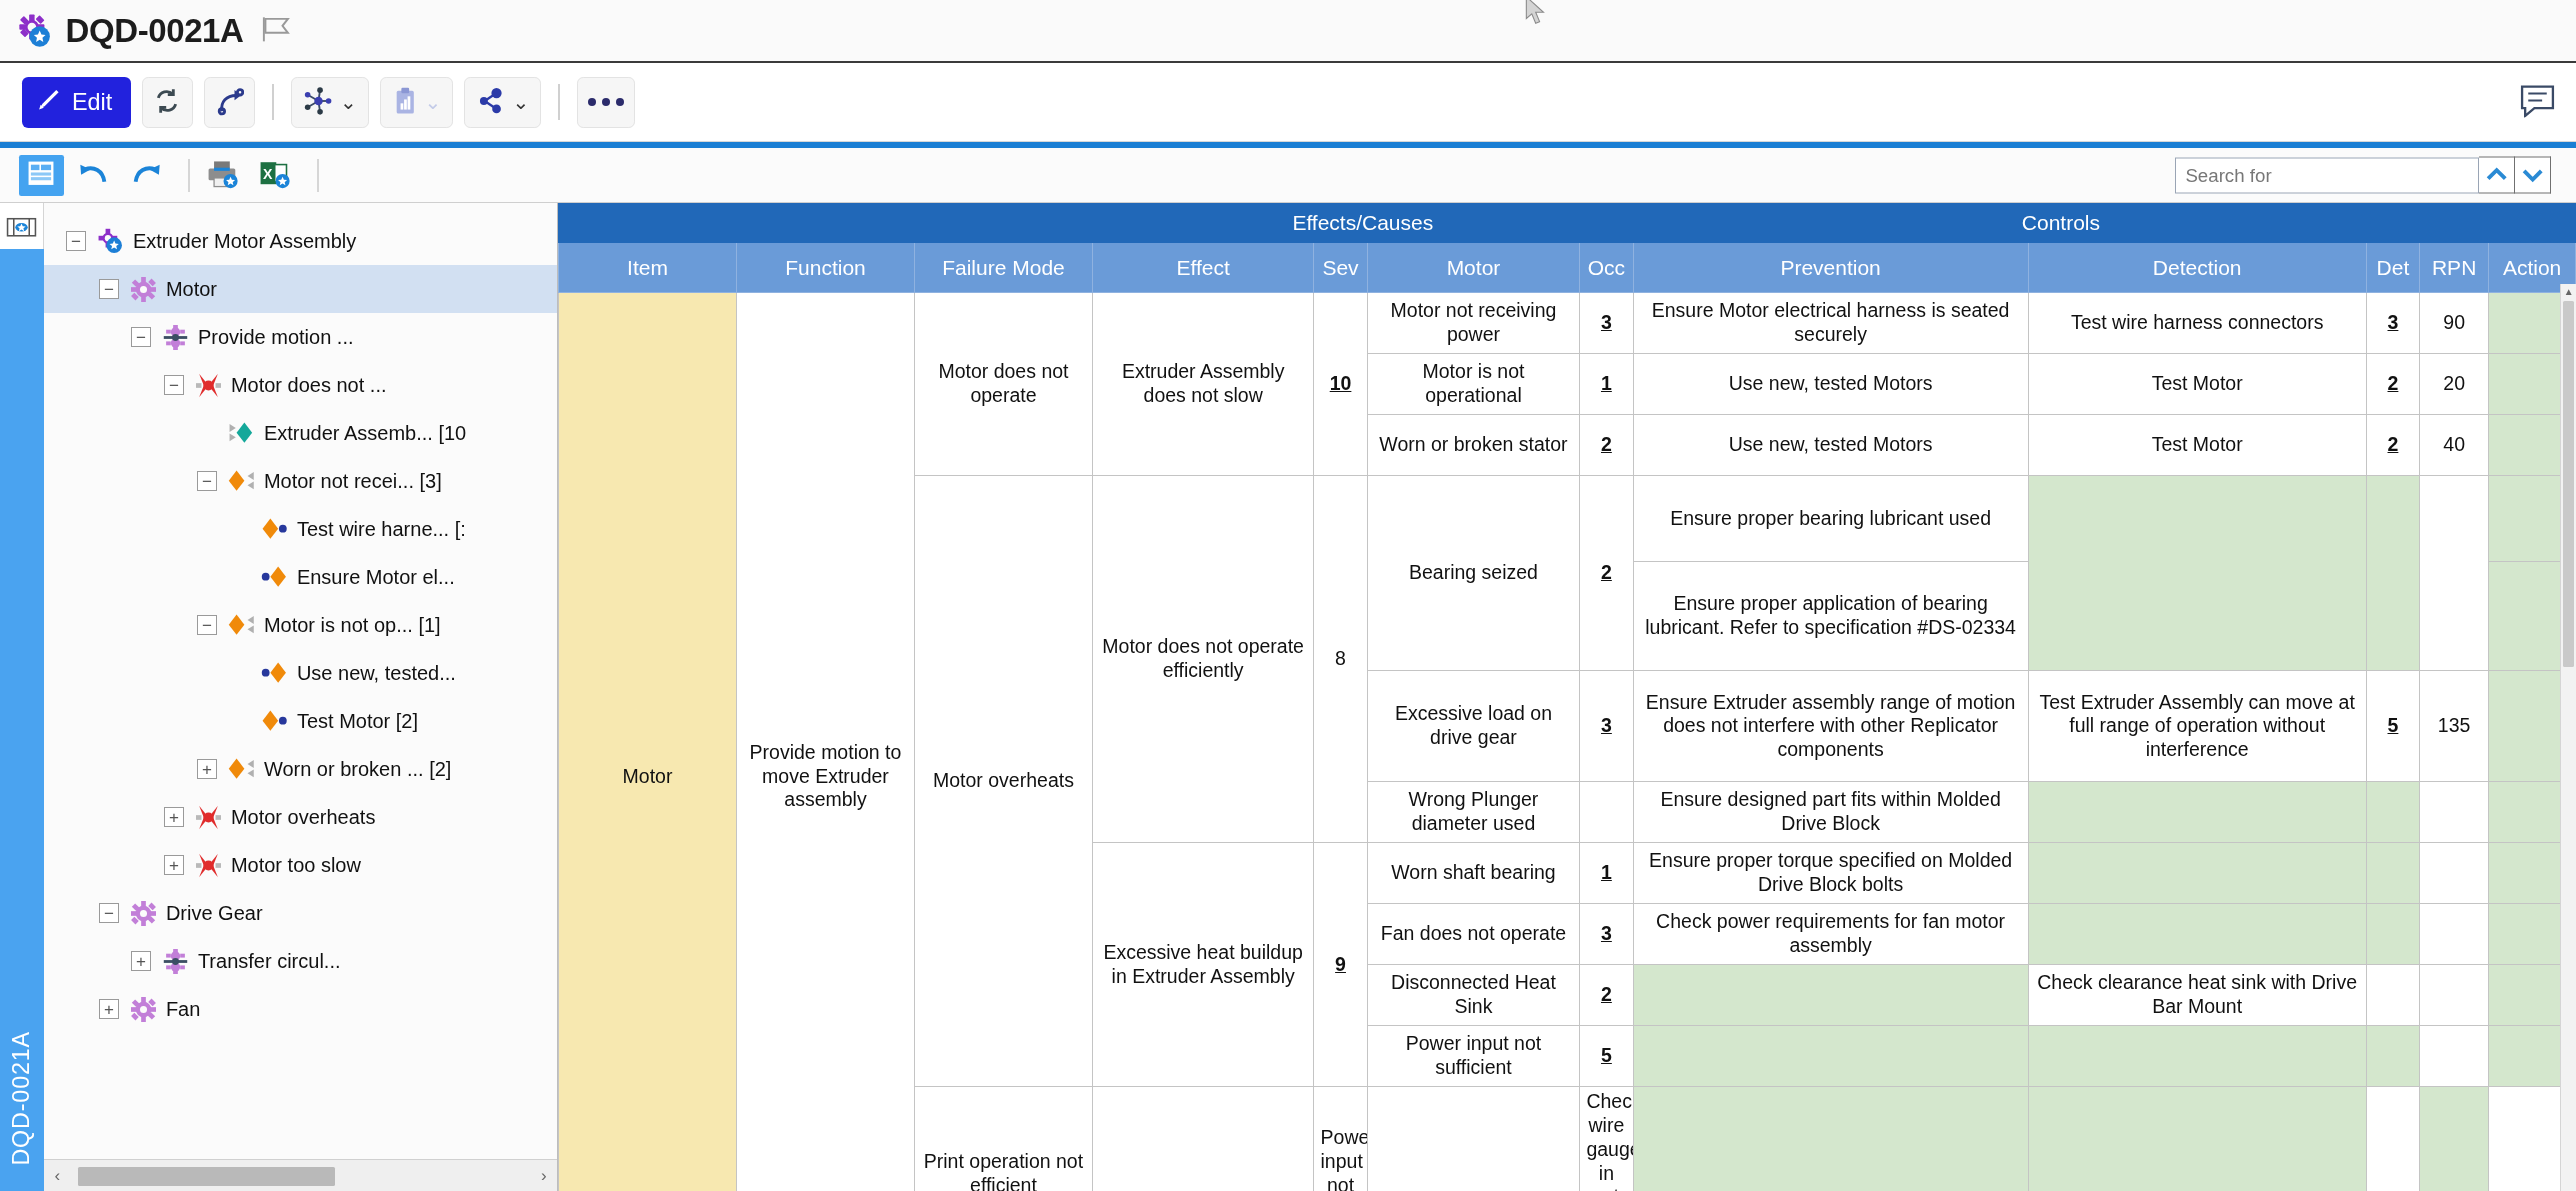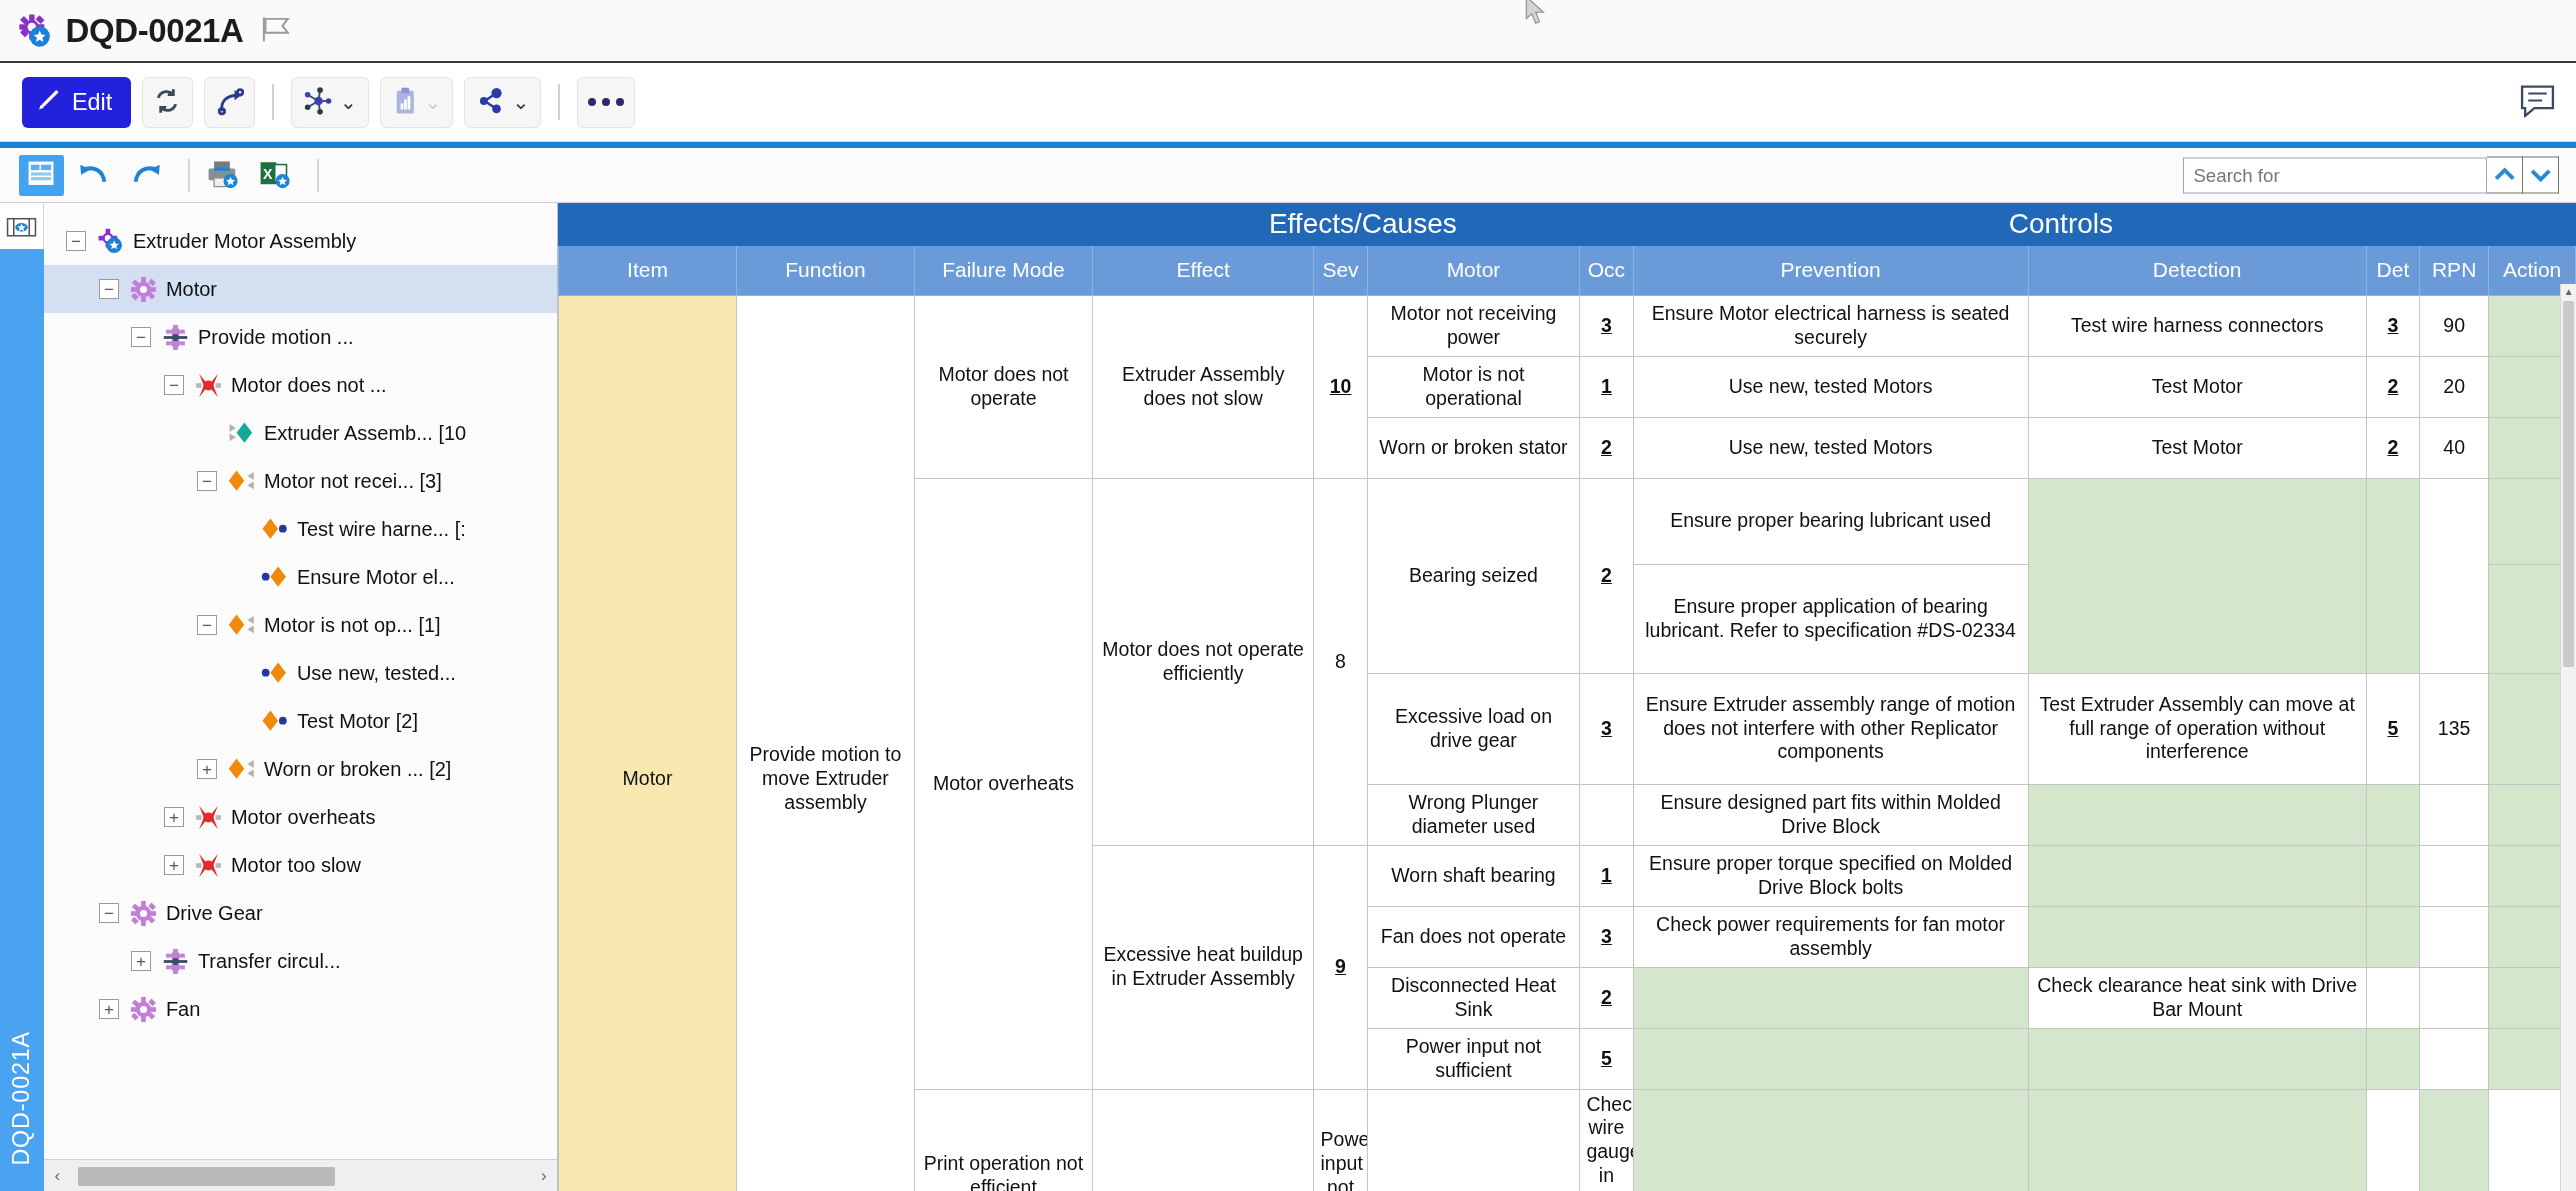--- a/index.html
+++ b/index.html
@@ -95,21 +95,21 @@
     width: 45px; height: 41px;
     display: flex; align-items: center; justify-content: center;
     cursor: pointer; border-radius: 2.3px;
     margin-right: 7.8px;
   }
   .sb-btn.active { background: #44a3f0; }
   .sb-sep { width: 1.6px; height: 33px; background: #d6d6d6; margin: 0 11px; }
 
   .search-wrap {
     position: absolute;
-    right: 17px; top: 50%; transform: translateY(-50%);
+    right: 25px; top: 50%; transform: translateY(-50%);
     display: flex; align-items: center;
   }
   .search-input {
     width: 304px; height: 36px;
     border: 0.8px solid #9aa5b5;
     background: #fff;
     font-size: 18.7px;
     padding: 0 9.4px;
     color: #333;
     outline: none;
@@ -215,21 +215,21 @@
     text-align: center;
     font-size: 19.5px;
     color: #111;
     padding: 3.1px 6.2px;
     line-height: 1.22;
     overflow: hidden;
   }
   thead th.grp {
     background: #2168b8;
     color: #fff;
-    font-size: 28px;
+    font-size: 21px;
     font-weight: normal;
     height: 39px;
     border-color: #2168b8;
   }
   thead th.grp.blank { background: #2168b8; }
   thead th.sub {
     background: #6a9bd8;
     color: #fff;
     font-size: 21px;
     font-weight: normal;

